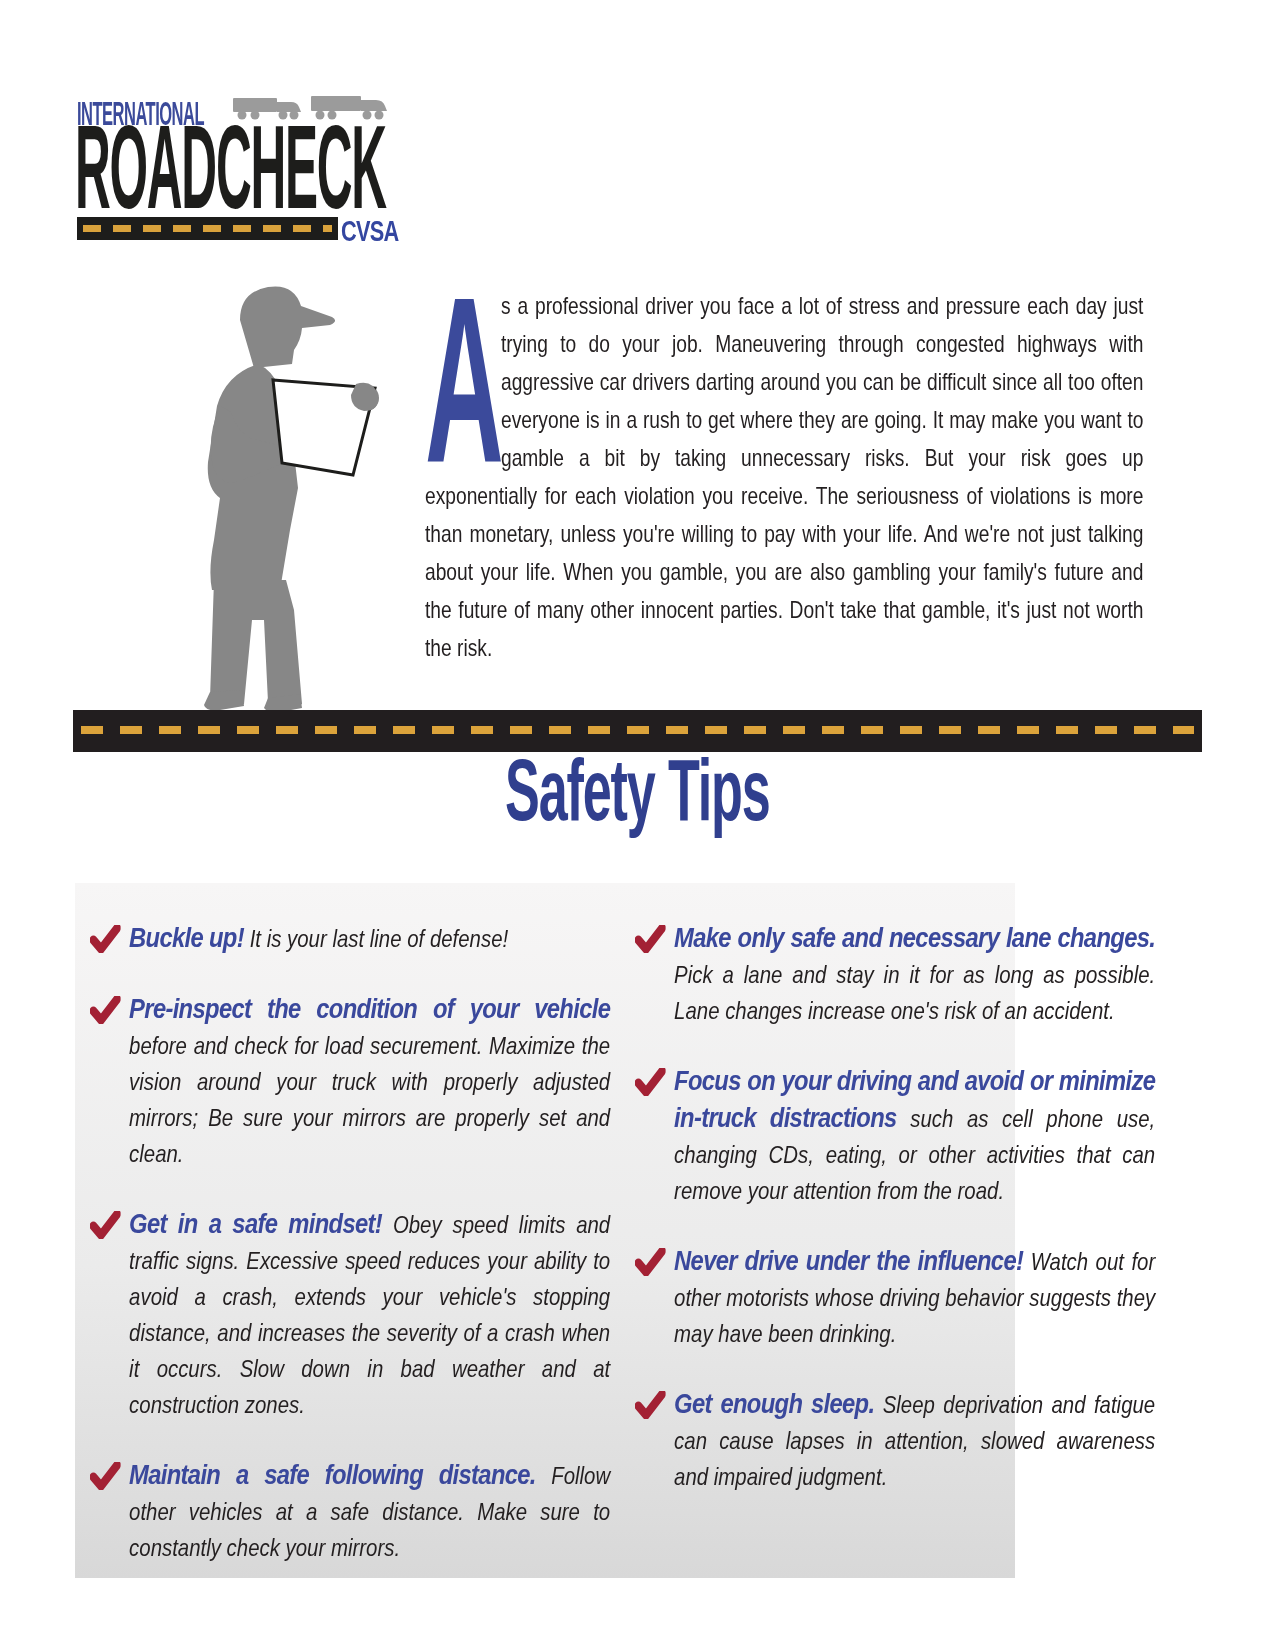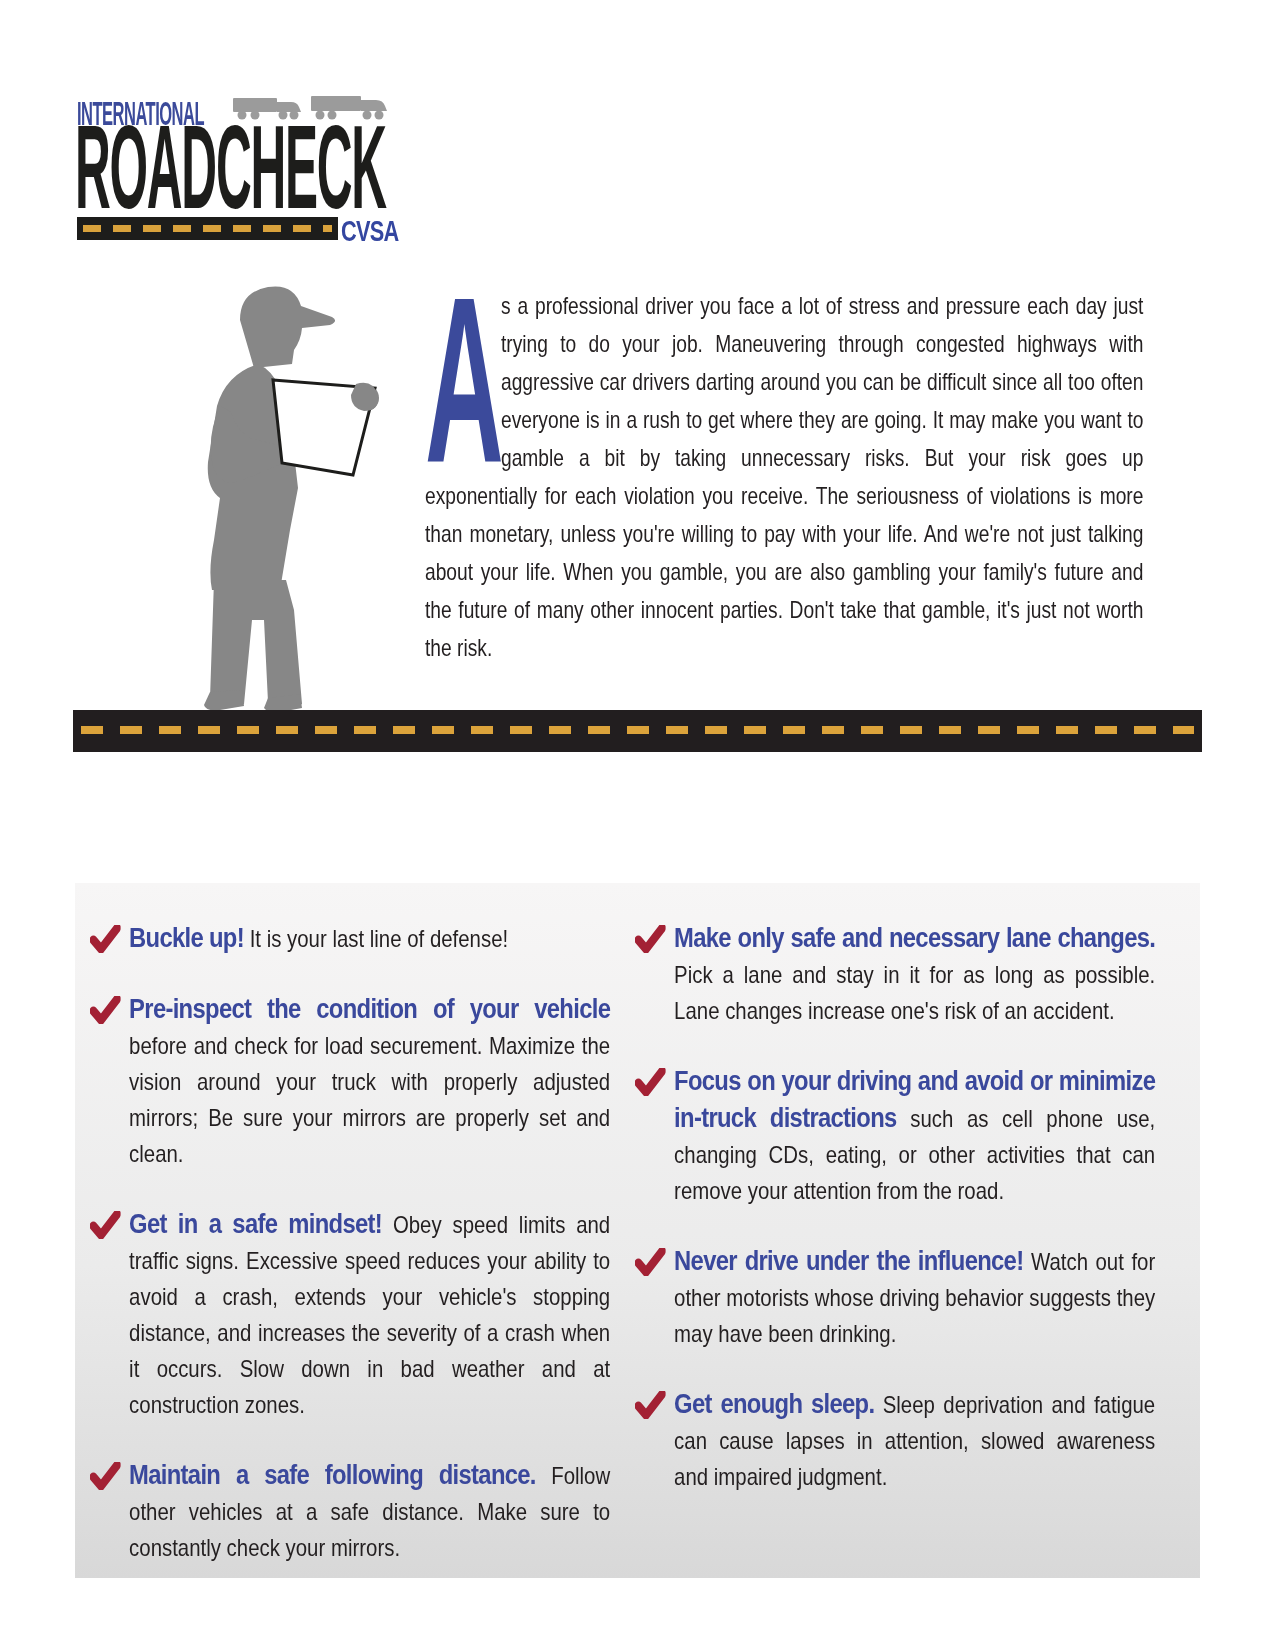--- a/index.html
+++ b/index.html
@@ -45,22 +45,22 @@
   .road-divider { position:absolute; left:73px; top:710px; width:1129px; height:42px; background:#221e1f; }
   .road-divider .dashes { position:absolute; left:8px; right:8px; top:16px; height:8px;
            background:repeating-linear-gradient(90deg,#dca33b 0 22px,transparent 22px 39px); }
 
   
   .tips-title { position:absolute; left:0; top:744px; width:1275px; text-align:center; }
   .tips-title .squeeze { display:inline-block; transform:scaleX(0.6); transform-origin:50% 0;
            font-size:87px; line-height:92px; font-weight:bold; color:#303f8e; letter-spacing:-2px;
            white-space:nowrap; }
 
-  .tips-panel { position:absolute; left:75px; top:883px; width:1125px; height:695px;
-           background:linear-gradient(180deg,#f7f6f6 0%, #ebebeb 55%, #d8d8d8 100%); }
+  .tips-panel { position:absolute; left:75px; top:883px; width:940px; height:695px;
+           background:linear-gradient(180deg,#f7f6f6 0%, #ebebeb 55%, #d8d8d8 100%);font-style:italic; }
   .tips-col { position:absolute; top:37px; width:612px; transform:scaleX(0.85); transform-origin:0 0; }
   .tips-col-left  { left:15px; }
   .tips-col-right { left:560px; }
 
   .tip { display:flex; align-items:flex-start; margin-bottom:34px; }
   .tip-check { flex:0 0 36px; margin:5px 10px 0 0; }
   .tip-text { flex:1; font-size:24px; line-height:36px; text-align:justify; color:#231f20; }
   .tip-heading { font-weight:bold; color:#3a489c; font-size:28px; letter-spacing:-0.8px; }
 </style>
 </head>
@@ -109,20 +109,23 @@
   </svg>
 
   <div class="intro">
     <span class="dropcap"><span class="dropcap-glyph">A</span></span><span class="intro-body">s a professional driver you face a lot of stress and pressure each day just trying to do your job. Maneuvering through congested highways with aggressive car drivers darting around you can be difficult since all too often everyone is in a rush to get where they are going. It may make you want to gamble a bit by taking unnecessary risks. But your risk goes up exponentially for each violation you receive. The seriousness of violations is more than monetary, unless you're willing to pay with your life. And we're not just talking about your life. When you gamble, you are also gambling your family's future and the future of many other innocent parties. Don't take that gamble, it's just not worth the risk.</span>
   </div>
 
   <div class="road-divider">
     <div class="dashes"></div>
   </div>
 
+  <h2 class="tips-title">
+    <span class="squeeze">Safety Tips</span>
+  </h2>
 
   <section class="tips-panel">
     <div class="tips-col tips-col-left" id="tips-left">
   <div class="tip">
     <svg class="tip-check" width="36" height="28" viewBox="0 0 36 28">
       <path d="M4 15 L13 24 L32 3" fill="none" stroke="#a32134" stroke-width="9" stroke-linecap="round" stroke-linejoin="round"></path>
     </svg>
     <div class="tip-text">
       <span class="tip-heading">Buckle up!</span> <span class="tip-body">It is your last line of defense!</span>
     </div>

